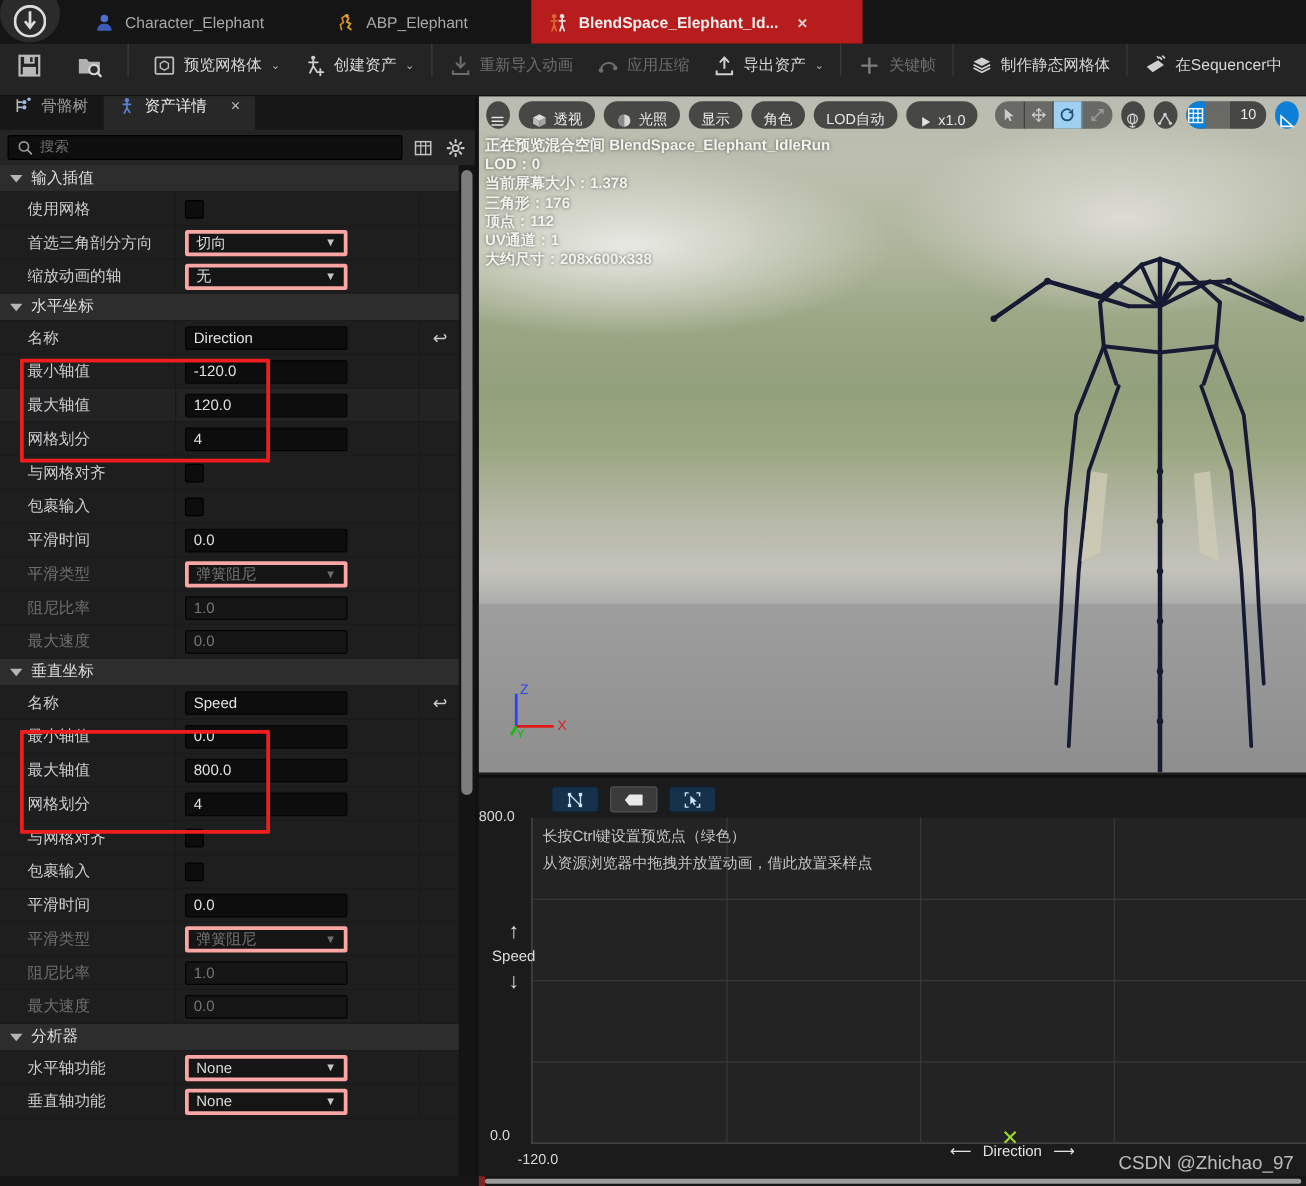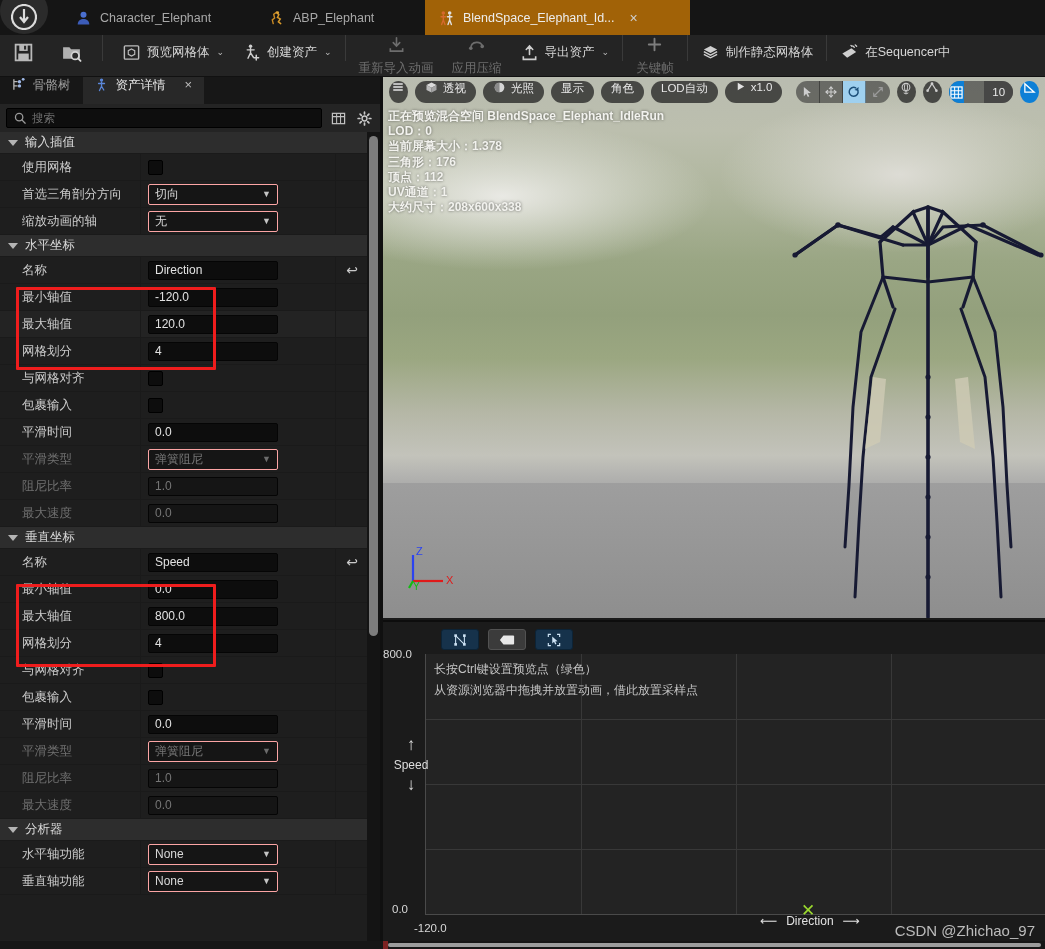--- a/index.html
+++ b/index.html
@@ -24,21 +24,21 @@
     overflow: hidden;
   }
   .ue-logo svg { margin-bottom: 4px; }
   .tab {
     position: absolute; top: 0; height: 35px;
     display: flex; align-items: center; gap: 9px;
     padding: 0 14px; font-size: 12.5px; color: #a8a8a8;
     cursor: pointer;
   }
   .tab.active {
-    background: #a16207; color: #ededed;
+    background: #b91c1c; color: #ededed; font-weight: bold;
   }
   .tab .ticon { width: 15px; height: 16px; display:block; }
   .tab .tlabel { white-space: nowrap; }
   .tab .tclose {
     margin-left: 6px; font-size: 14px; color: #cfcfcf; line-height: 1;
   }
   #tab0 { left: 62px; }
   #tab1 { left: 255px; }
   #tab2 { left: 425px; width: 265px; }
 
@@ -48,21 +48,21 @@
     background: #242424;
     display: flex; 
     border-bottom: 1px solid #111;
   }
   .tb-sep { width: 1px; height: 26px; background: #3a3a3a; margin: 0 4px; }
   .tb-btn {
     display: flex; align-items: center; gap: 6px;
     height: 34px; padding: 0 9px; font-size: 12.5px;
     color: #d6d6d6; cursor: pointer; white-space: nowrap;
   }
-  .tb-btn.disabled { color: #6d6d6d; flex-direction: column; }
+  .tb-btn.disabled { color: #6d6d6d; }
   .tb-btn .caret { font-size: 9px; opacity: .85; margin-left: 1px;}
   .tb-ico { width: 19px; height: 19px; display:block; flex: 0 0 19px; }
   .tb-ico-sm { width: 21px; height: 21px; display:block; }
   .tb-iconbtn {
     display:flex; align-items:center; justify-content:center;
     width: 34px; height: 34px; cursor:pointer;
   }
 
   
   .leftpanel {
@@ -131,21 +131,21 @@
   .txtfield {
     width: 130px; height: 19px; background: #0d0d0d;
     border: 1px solid #050505; border-radius: 2px;
     color: #e2e2e2; font-size: 12px; padding: 0 6px;
     display: flex; align-items: center;
     font-family: "Liberation Sans", sans-serif;
   }
   .txtfield.dim { color: #767676; background: #151515; }
   .ddfield {
     width: 130px; height: 21px; background: #151515;
-    border: 1px solid #fca5a5; border-radius: 2px;
+    border: 3px solid #fca5a5; border-radius: 2px;
     color: #d8d8d8; font-size: 12px; padding: 0 6px;
     display: flex; align-items: center; justify-content: space-between;
     cursor: pointer;
   }
   .ddfield.dim { color: #767676; }
   .ddfield .dcaret { font-size: 9px; opacity: .9; }
   .cbox {
     width: 15px; height: 15px; background: #0d0d0d;
     border: 1px solid #000; border-radius: 2px; cursor: pointer;
   }
@@ -184,21 +184,21 @@
   .vp-ground {
     position: absolute; left: 0; top: 75%; width: 100%; height: 25%;
     background: linear-gradient(180deg, #9e9e9e 0%, #8e8e8e 100%);
   }
   .vp-toolbar {
     position: absolute; left: 0; top: 0; width: 100%; height: 30px;
     display: flex; align-items: center; gap: 7px; padding: 0 6px;
   }
   .vpill {
     height: 22px; border-radius: 11px; background: rgba(38,38,38,0.78);
-    color: #e8e8e8; font-size: 11.5px; display: flex; align-items: flex-start;
+    color: #e8e8e8; font-size: 11.5px; display: flex; align-items: flex-end;
     gap: 5px; padding: 0 10px; cursor: pointer; white-space: nowrap;
   }
   .vpill.circ { width: 22px; padding: 0; justify-content: center; border-radius: 50%; }
   .vgroup {
     height: 22px; border-radius: 11px; background: rgba(55,55,55,0.62);
     display: flex; align-items: stretch; overflow: hidden;
   }
   .vgbtn {
     width: 27px; display: flex; align-items: center; justify-content: center;
     cursor: pointer; border-right: 1px solid rgba(20,20,20,.45);

